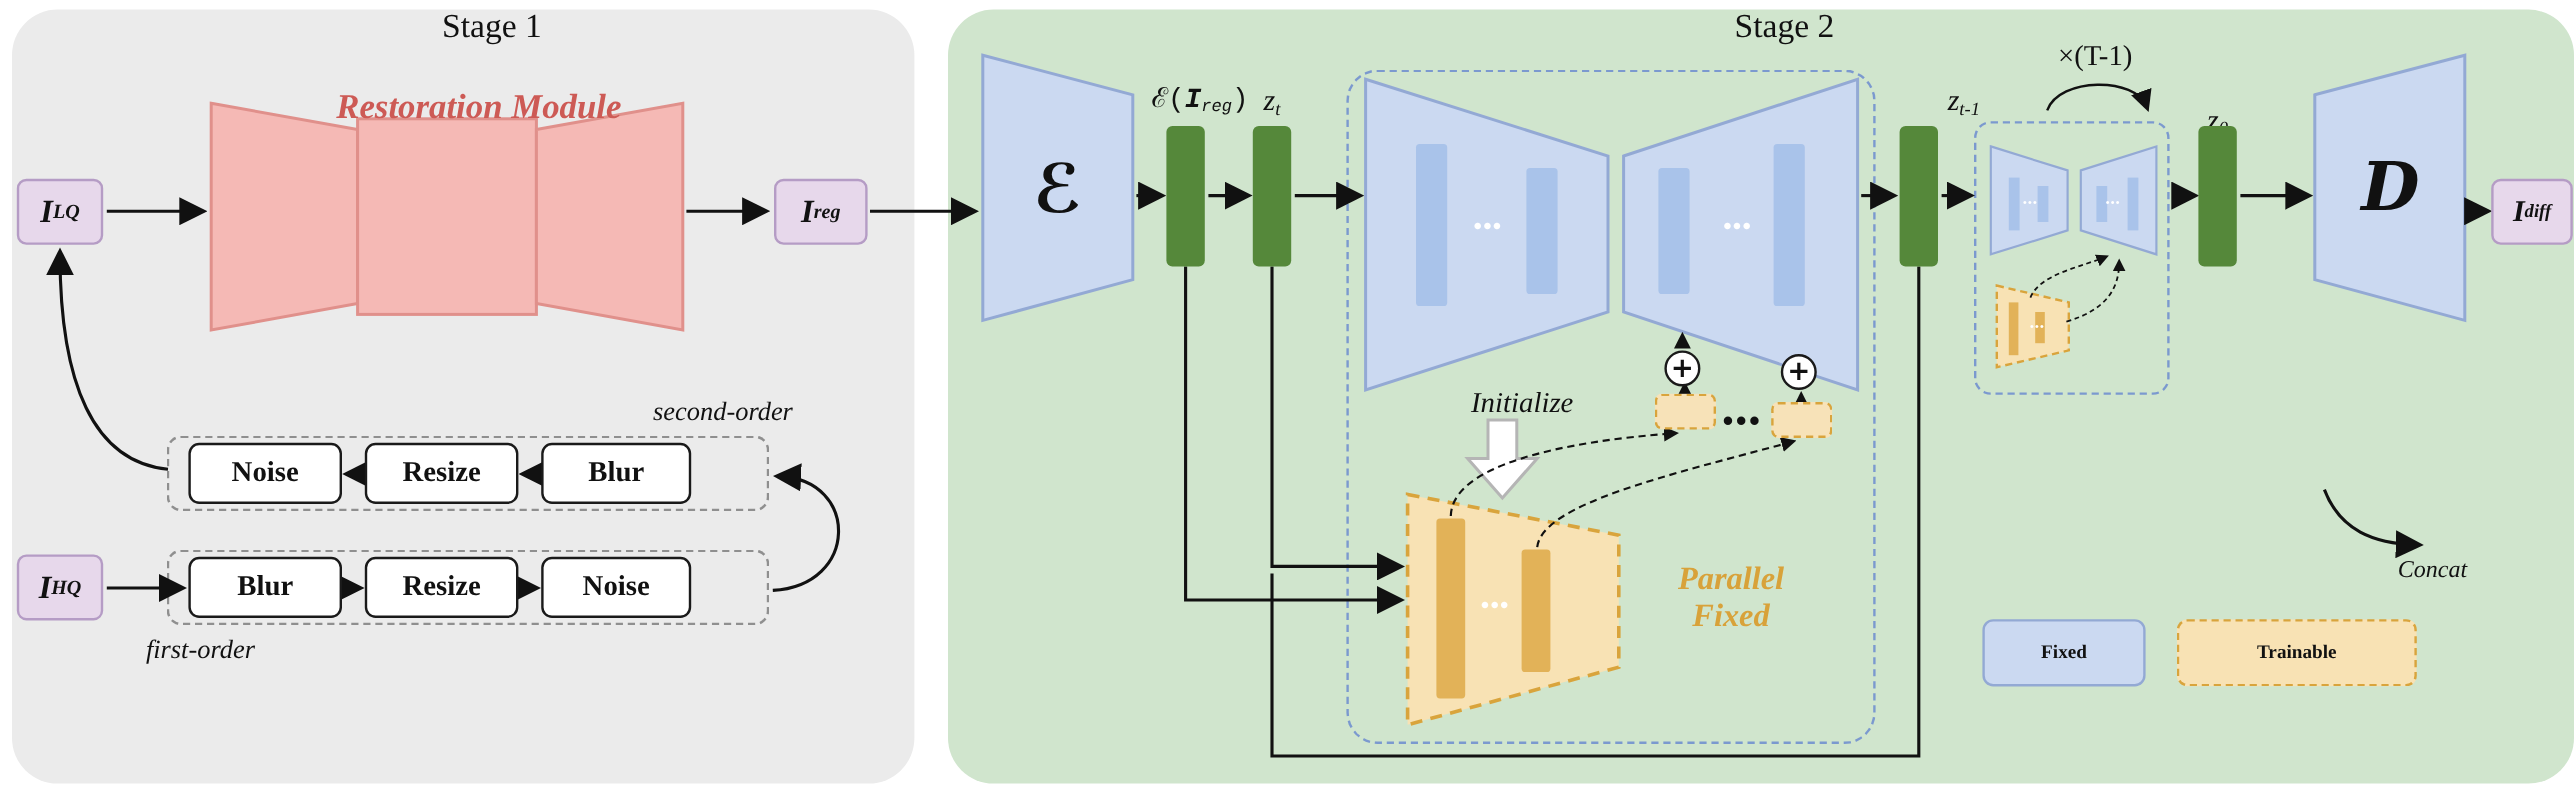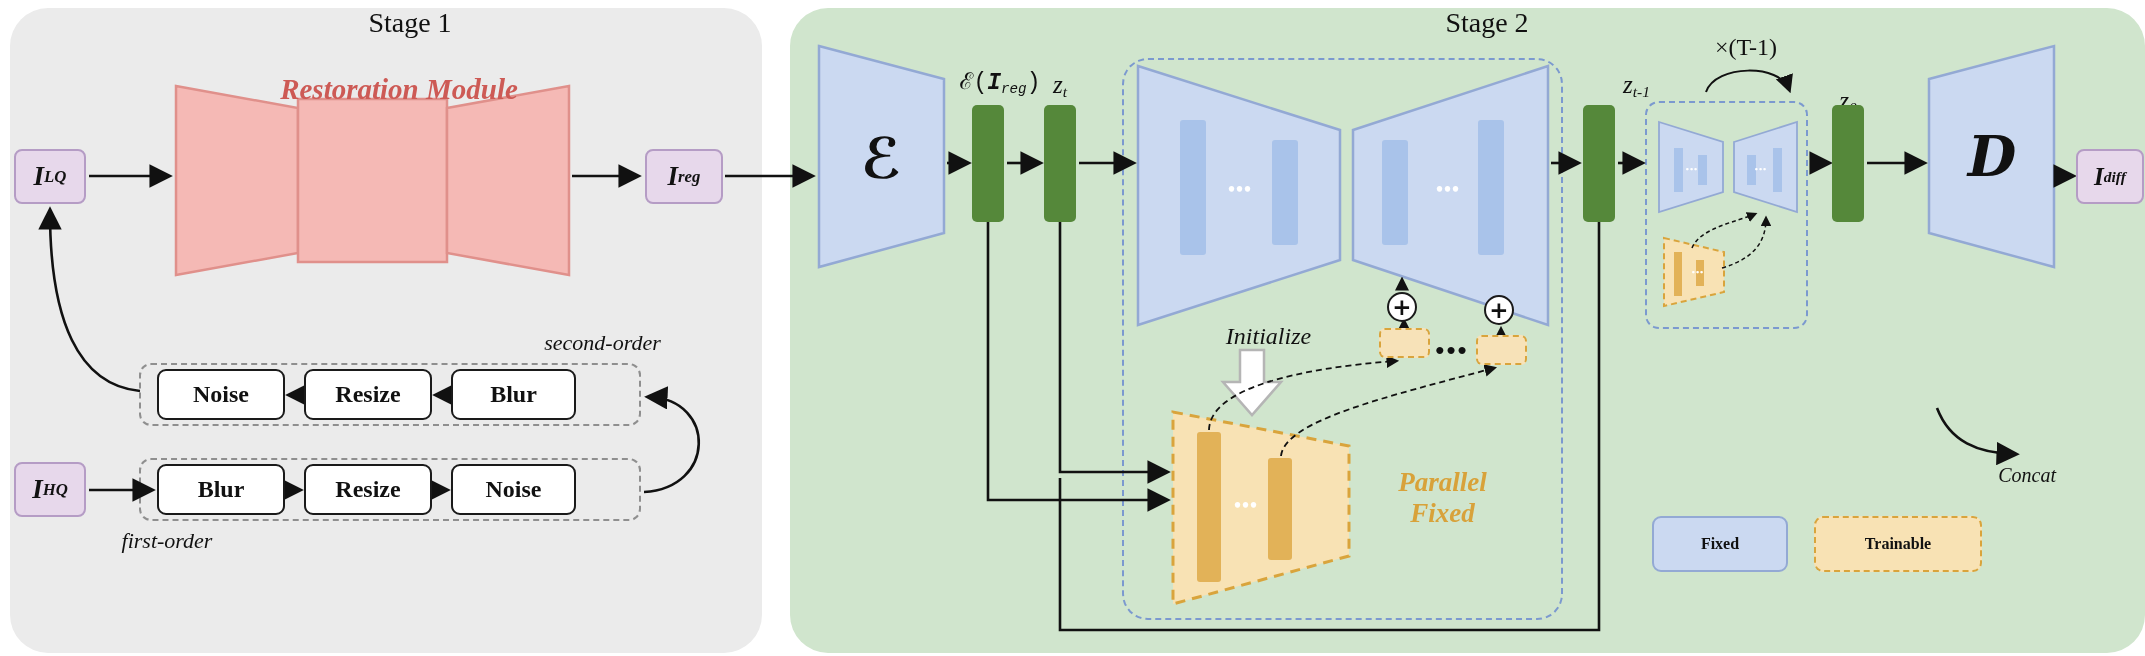--- a/index.html
+++ b/index.html
@@ -225,15 +225,15 @@
   <div class="lbl tc" style="left:1688px; top:34px; width:116px; font-size:24px;">×(T-1)</div>
 
   <div class="io-box" style="left:2076px; top:149px; width:68px; height:55px; font-size:25px;">
     <span>I</span>
       <span class="sb">diff</span>
   </div>
 
   <div class="lbl tc it" style="left:1910px; top:464px; width:146px; font-size:20px;text-align:right;">Concat</div>
 
   <div class="legend fixed" style="left:1652px; top:516px; width:136px; height:56px;">Fixed</div>
-  <div class="legend train" style="left:1814px; top:516px; width:168px; height:56px;">Trainable</div>
+  <div class="legend train" style="left:1814px; top:516px; width:200px; height:56px;">Trainable</div>
 
 </div>
 
 </body></html>

